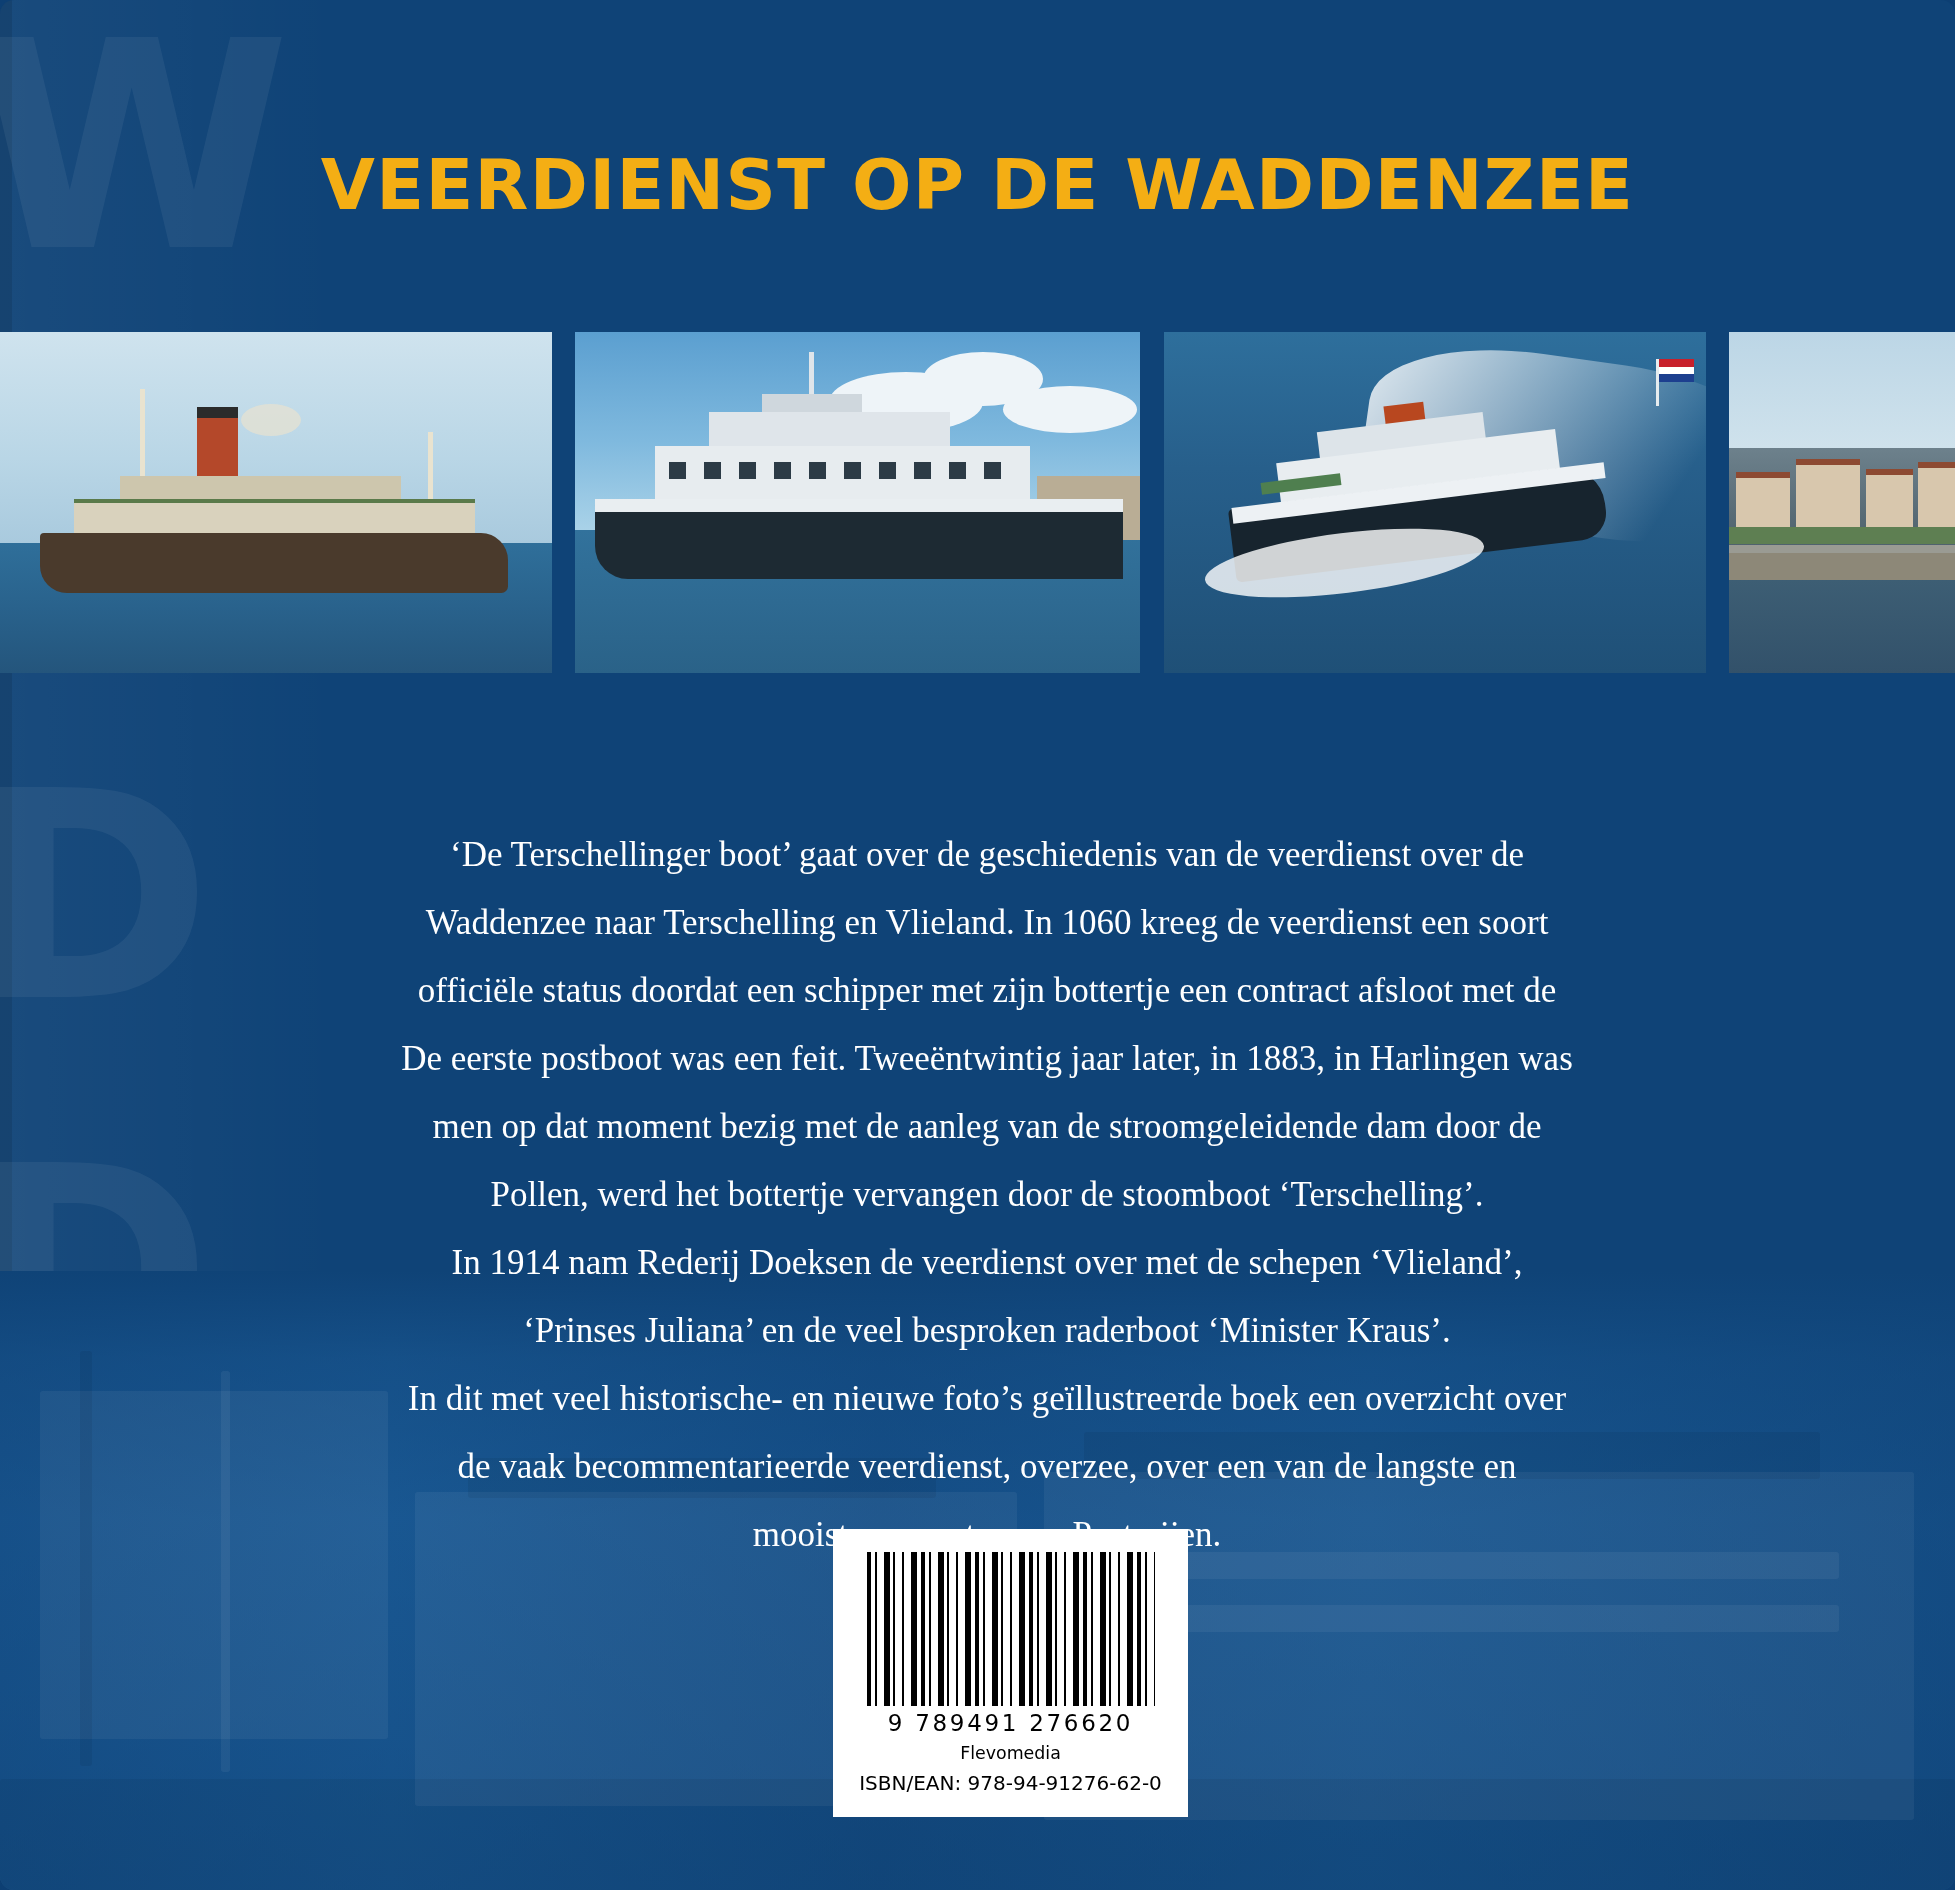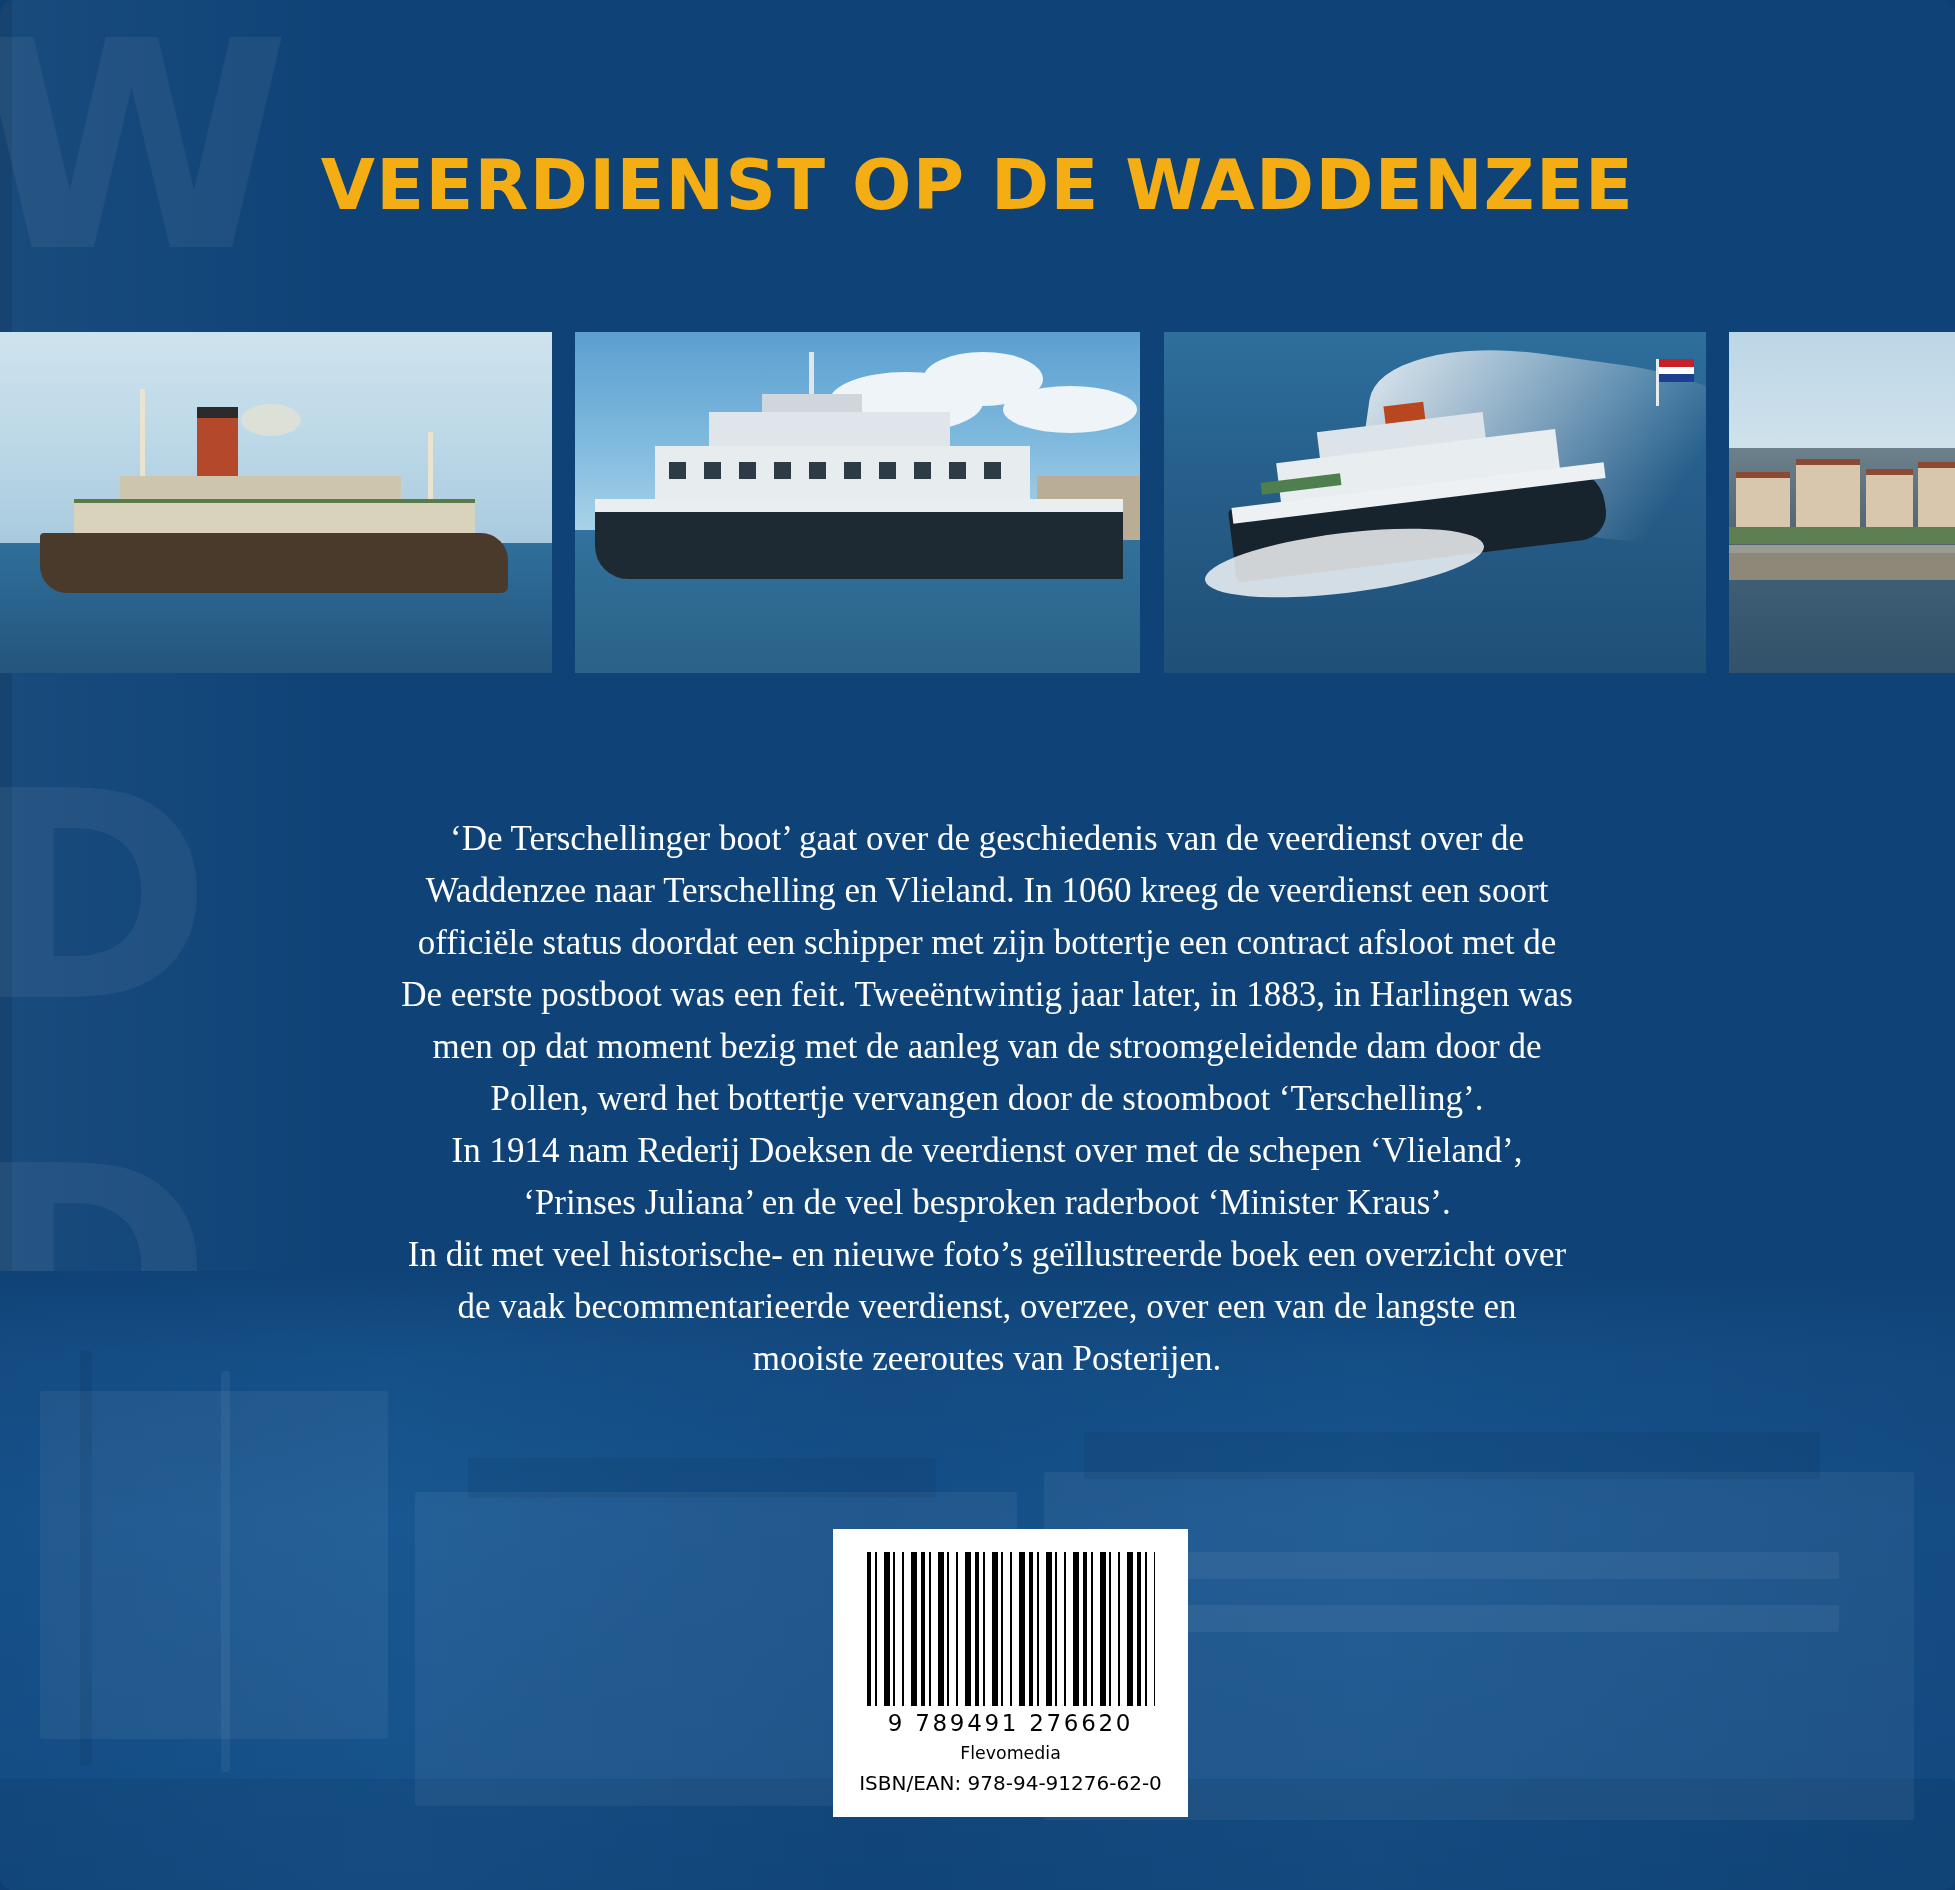--- a/index.html
+++ b/index.html
@@ -255,21 +255,21 @@
     position: absolute;
     left: 375px;
     top: 813px;
     width: 1224px;
     text-align: center;
     color: #ffffff;
     font-family: "Liberation Serif", serif;
     font-size: 35px;
     line-height: 52px;
   }
-  .blurb p { margin: 0; }
+  .blurb p { margin: 16px; }
 
   
   .barcode-box {
     position: absolute;
     left: 833px;
     top: 1529px;
     width: 355px;
     height: 288px;
     background: #ffffff;
     display: flex;

